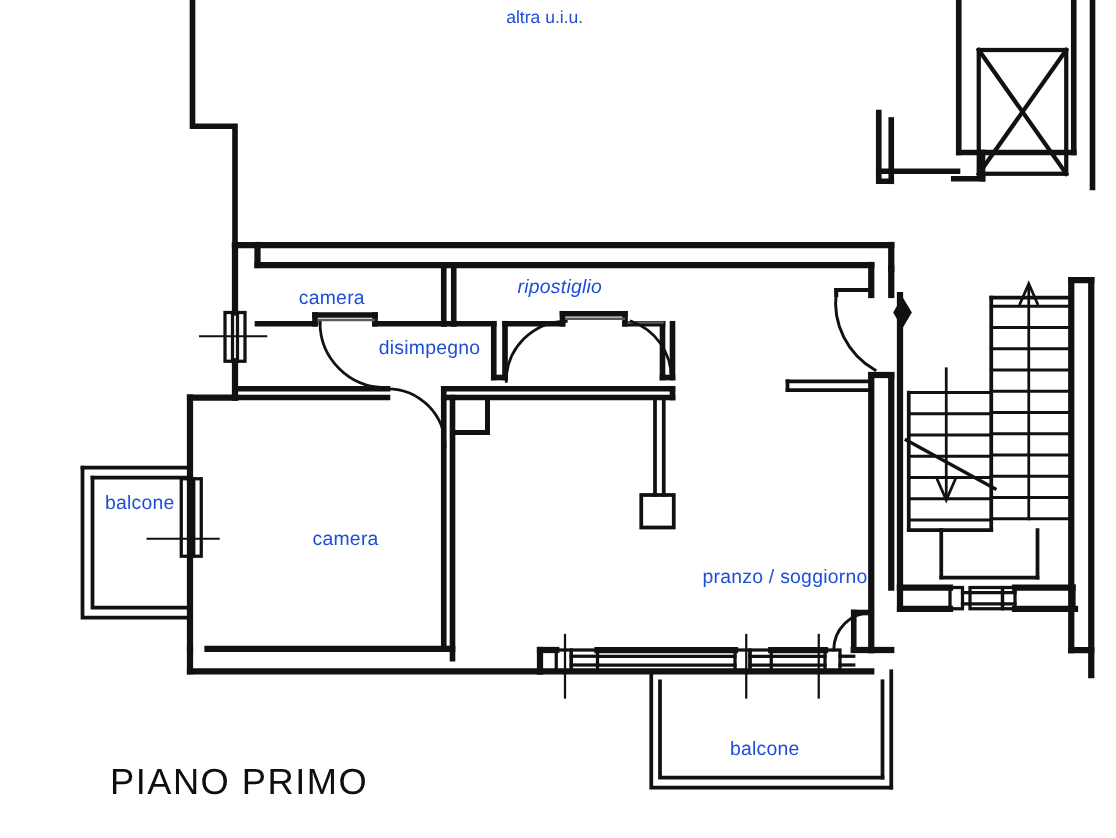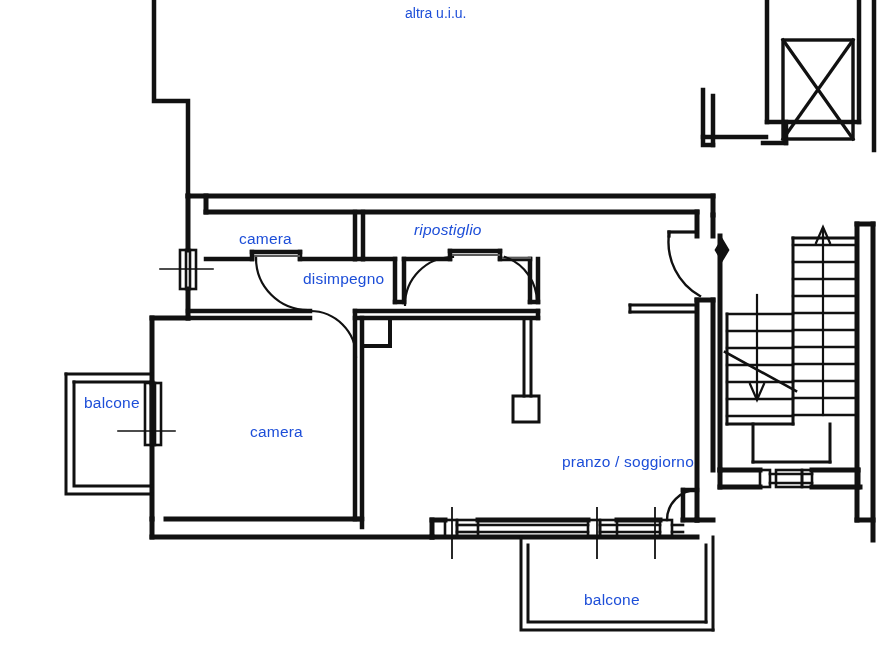--- a/index.html
+++ b/index.html
@@ -359,14 +359,15 @@
   <div class="label room-label" style="left:303px; top:270px;">disimpegno</div>
 
   <div class="label room-label" style="left:250px; top:423px;">camera</div>
 
   <div class="label room-label" style="left:518px; top:453px;margin-left:44px;">pranzo / soggiorno</div>
 
   <div class="label room-label" style="left:84px; top:394px;">balcone</div>
 
   <div class="label room-label" style="left:584px; top:591px;">balcone</div>
 
+  <div class="label title-label" style="left:88px; top:610px;">PIANO PRIMO</div>
 
 </div>
 
 </body></html>

